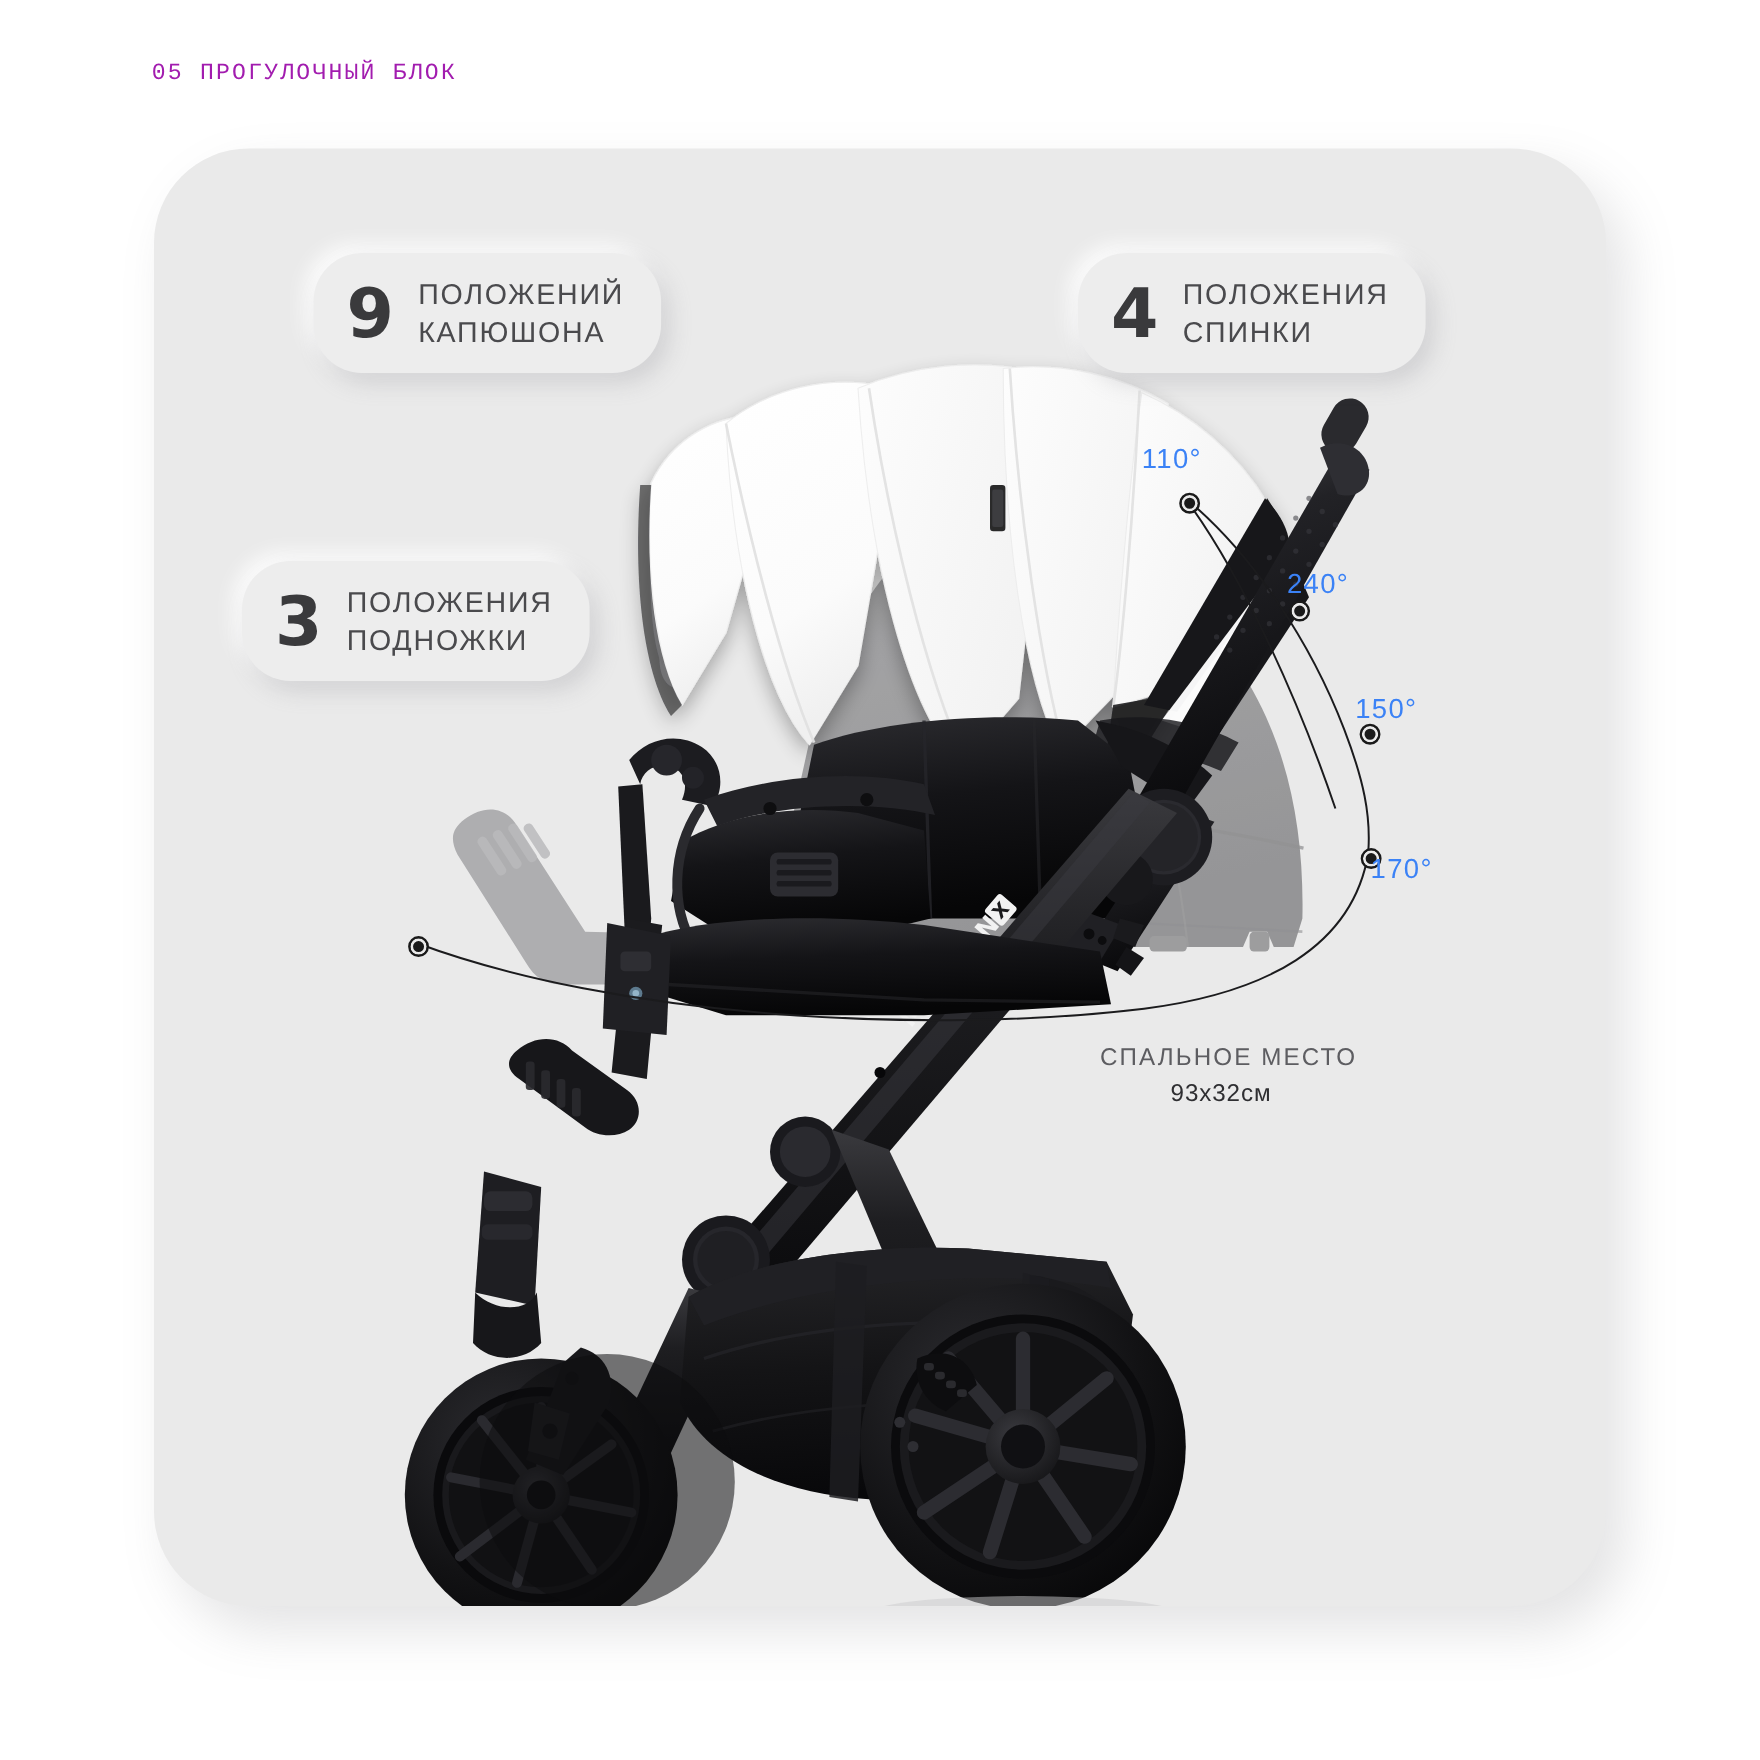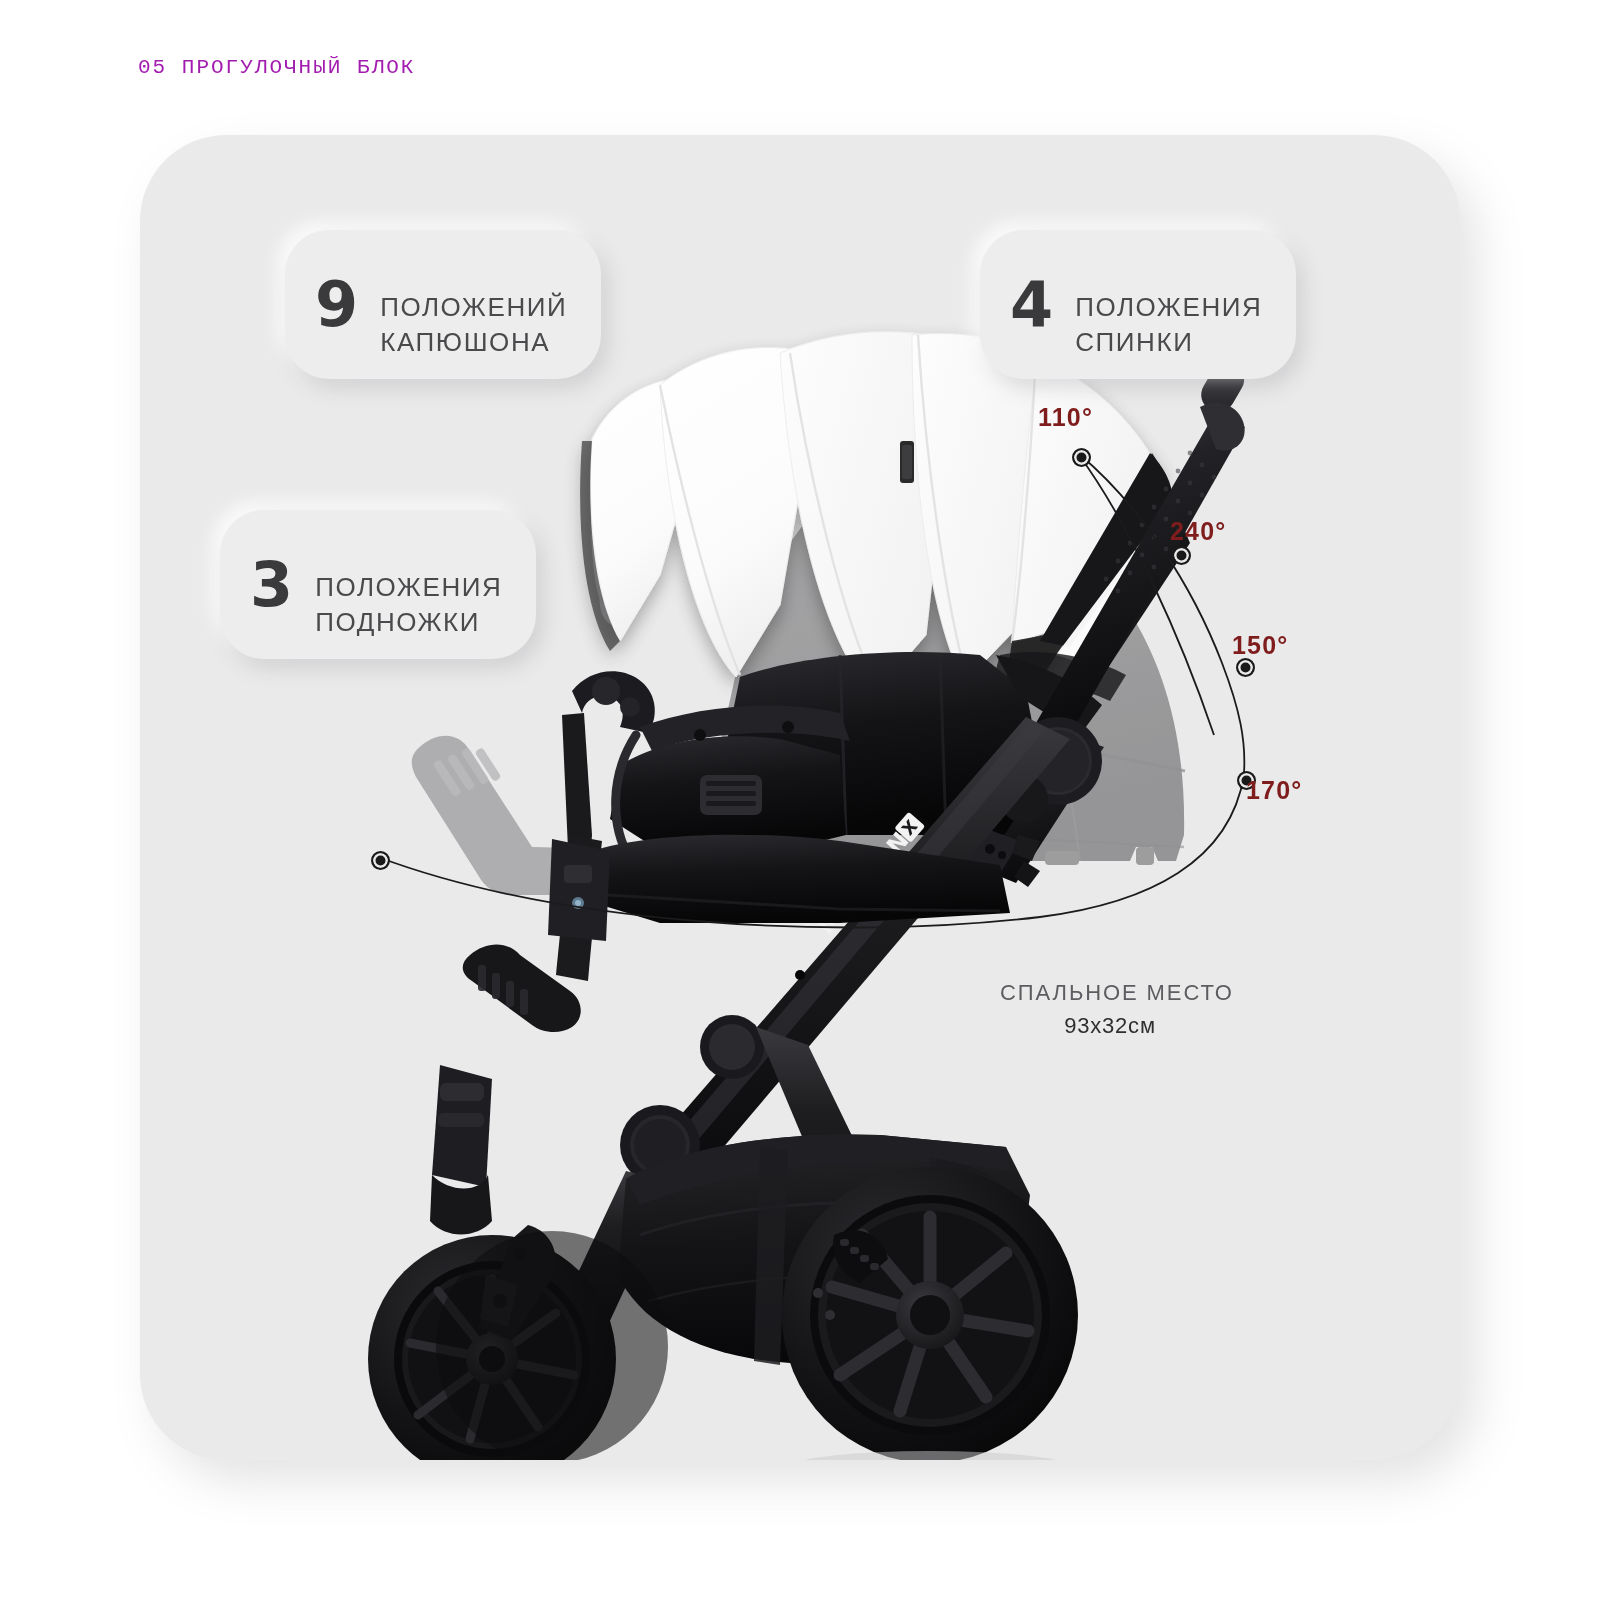--- a/index.html
+++ b/index.html
@@ -46,47 +46,45 @@
   .badge .num{
     font-size:62px;line-height:.9;font-weight:700;
     color:#3a3a3c;margin-right:22px;
     font-family:"DejaVu Sans", sans-serif;
   }
   .badge .txt{
     font-size:26px;line-height:1.33;
     letter-spacing:1.6px;color:#4a4a4d;
     font-weight:400;text-transform:uppercase;
     white-space:nowrap;
-    margin-top:40px;
   }
   #badge-hood{left:285px;top:230px;}
   #badge-back{left:980px;top:230px;}
   #badge-foot{left:220px;top:510px;}
 
   
   .ann{
     position:absolute;
     font-size:25px;letter-spacing:1.2px;
-    color:#7f1d1d;font-weight:700;
+    color:#3b82f6;font-weight:400;
     white-space:nowrap;
   }
   #ann-110{left:1038px;top:403px;}
   #ann-130{left:1170px;top:517px;}
   #ann-150{left:1232px;top:631px;text-align:right;}
   #ann-170{left:1246px;top:776px;}
 
   .bed-label{
     position:absolute;left:1000px;top:948px;
     text-align:center;width:220px;
   }
   .bed-label .bl-title{
     font-size:22px;letter-spacing:1.9px;
     color:#5d5d61;text-transform:uppercase;
     white-space:nowrap;
-    margin-top:32px;
   }
   .bed-label .bl-dims{
     font-size:22px;letter-spacing:.8px;
     color:#2f2f32;font-weight:400;margin-top:7px;
     white-space:nowrap;
   }
 
   
   .dot{
     position:absolute;width:15px;height:15px;border-radius:50%;

